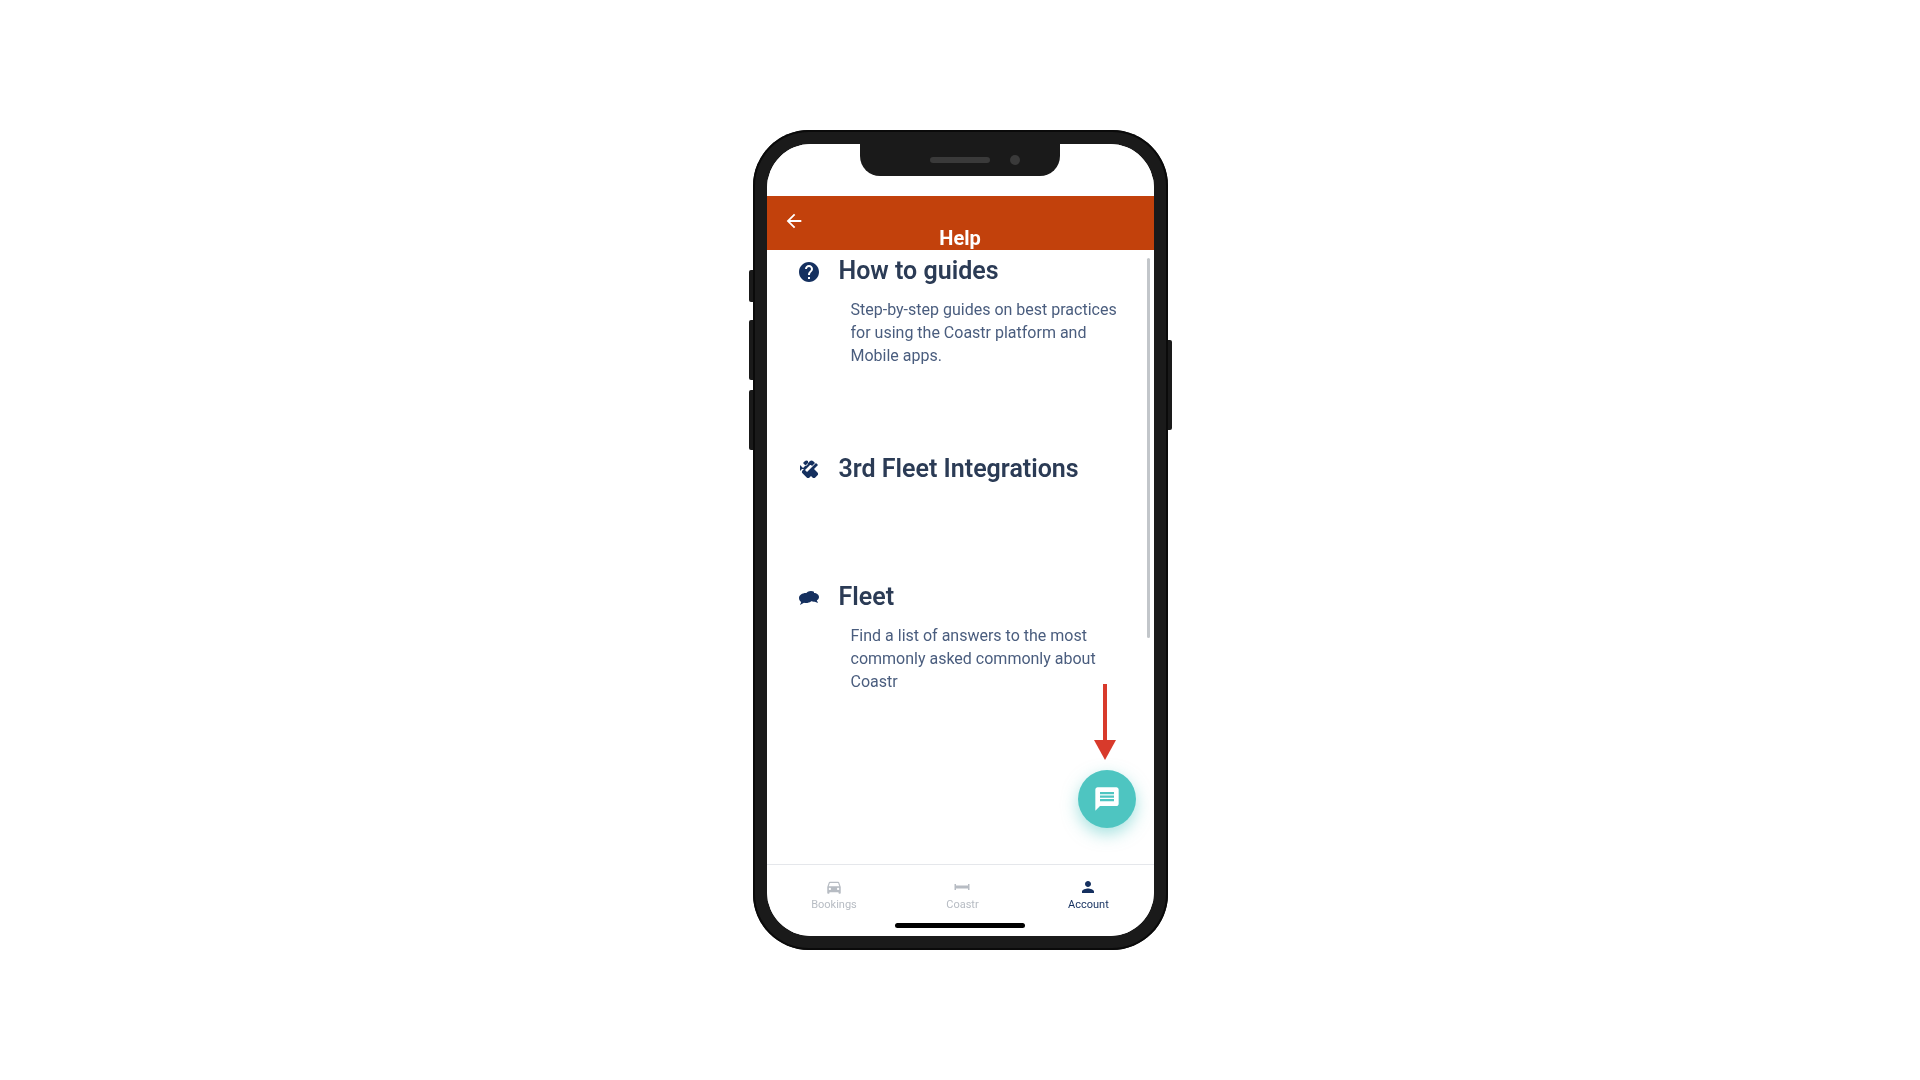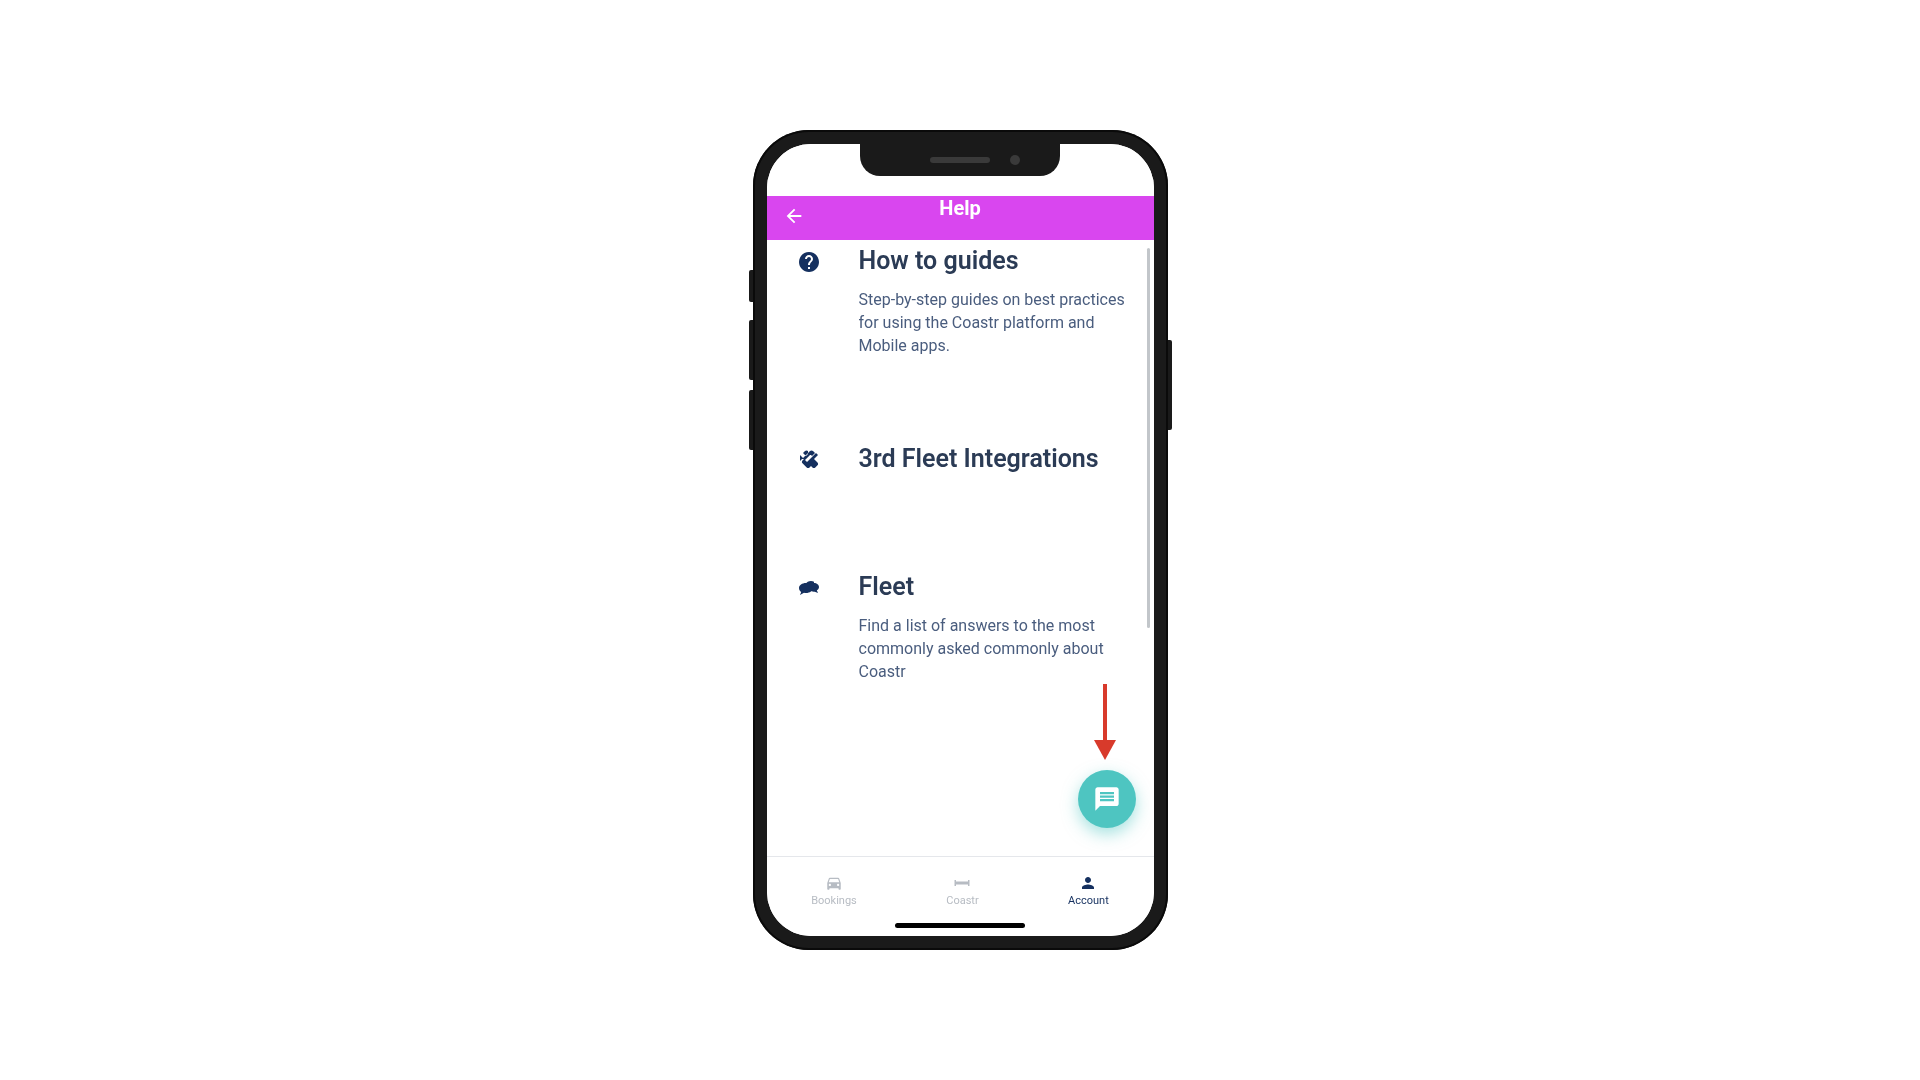--- a/index.html
+++ b/index.html
@@ -49,42 +49,42 @@
     width: 200px; height: 32px;
     background: #1a1a1a;
     border-radius: 0 0 20px 20px;
     z-index: 50;
     display:flex; align-items:center; justify-content:center; gap:40px;
   }
   .notch .speaker { width:60px; height:6px; background:#3a3a3a; border-radius:3px; }
   .notch .cam { width:10px; height:10px; background:#3a3a3a; border-radius:50%; position:absolute; right:40px; }
   .status-bar { height: 52px; background:#fff; }
   .app-header {
-    background: #d946ef;
+    background: #c2410c;
     color: #fff;
-    height: 44px;
-    display: flex;
-    align-items: flex-start;
+    height: 54px;
+    display: flex;
+    align-items: flex-end;
     justify-content: center;
     position: relative;
   }
   .app-header .back {
     position: absolute; left: 16px; top: 50%; transform: translateY(-50%);
     color:#fff; font-size: 22px; line-height:1;
   }
   .app-header .title { font-weight: 700; font-size: 20px; }
   .content {
     flex: 1;
     overflow: hidden;
     position: relative;
     padding: 0 18px 0 28px;
   }
   .section {
     display: flex;
-    gap: 36px;
+    gap: 16px;
     padding-top: 6px;
     padding-bottom: 80px;
   }
   .section .icon {
     width: 28px;
     flex: 0 0 28px;
     color: #15305f;
     display:flex; justify-content:center;
     padding-top: 4px;
   }
@@ -94,39 +94,40 @@
     color: #2b3b55;
     font-size: 25px;
     font-weight: 600;
     line-height: 1.2;
     margin-bottom: 12px;
   }
   .section p {
     color: #4a5d7e;
     font-size: 16px;
     line-height: 1.45;
+    margin-left: 12px;
   }
   .scroll-indicator {
     position:absolute; right:4px; top:8px; width:3px; height:380px;
     background:#9aa0a6; border-radius:2px; opacity:0.6;
   }
   .fab {
     position:absolute;
     right: 18px;
     bottom: 108px;
     width: 58px; height:58px;
     background: #4ec5c1;
     border-radius: 50%;
     display:flex; align-items:center; justify-content:center;
     box-shadow: 0 6px 16px rgba(78,197,193,0.5);
     z-index: 30;
   }
   .fab svg { width:28px; height:28px; fill:#fff; }
   .bottom-nav {
-    height: 80px;
+    height: 72px;
     background:#fff;
     border-top:1px solid #e5e7eb;
     display:flex;
     align-items:center;
     justify-content:space-around;
     padding-bottom: 12px;
   }
   .nav-item { display:flex; flex-direction:column; align-items:center; gap:2px; }
   .nav-item svg { width:22px; height:18px; }
   .nav-item .label { font-size: 11px; }

